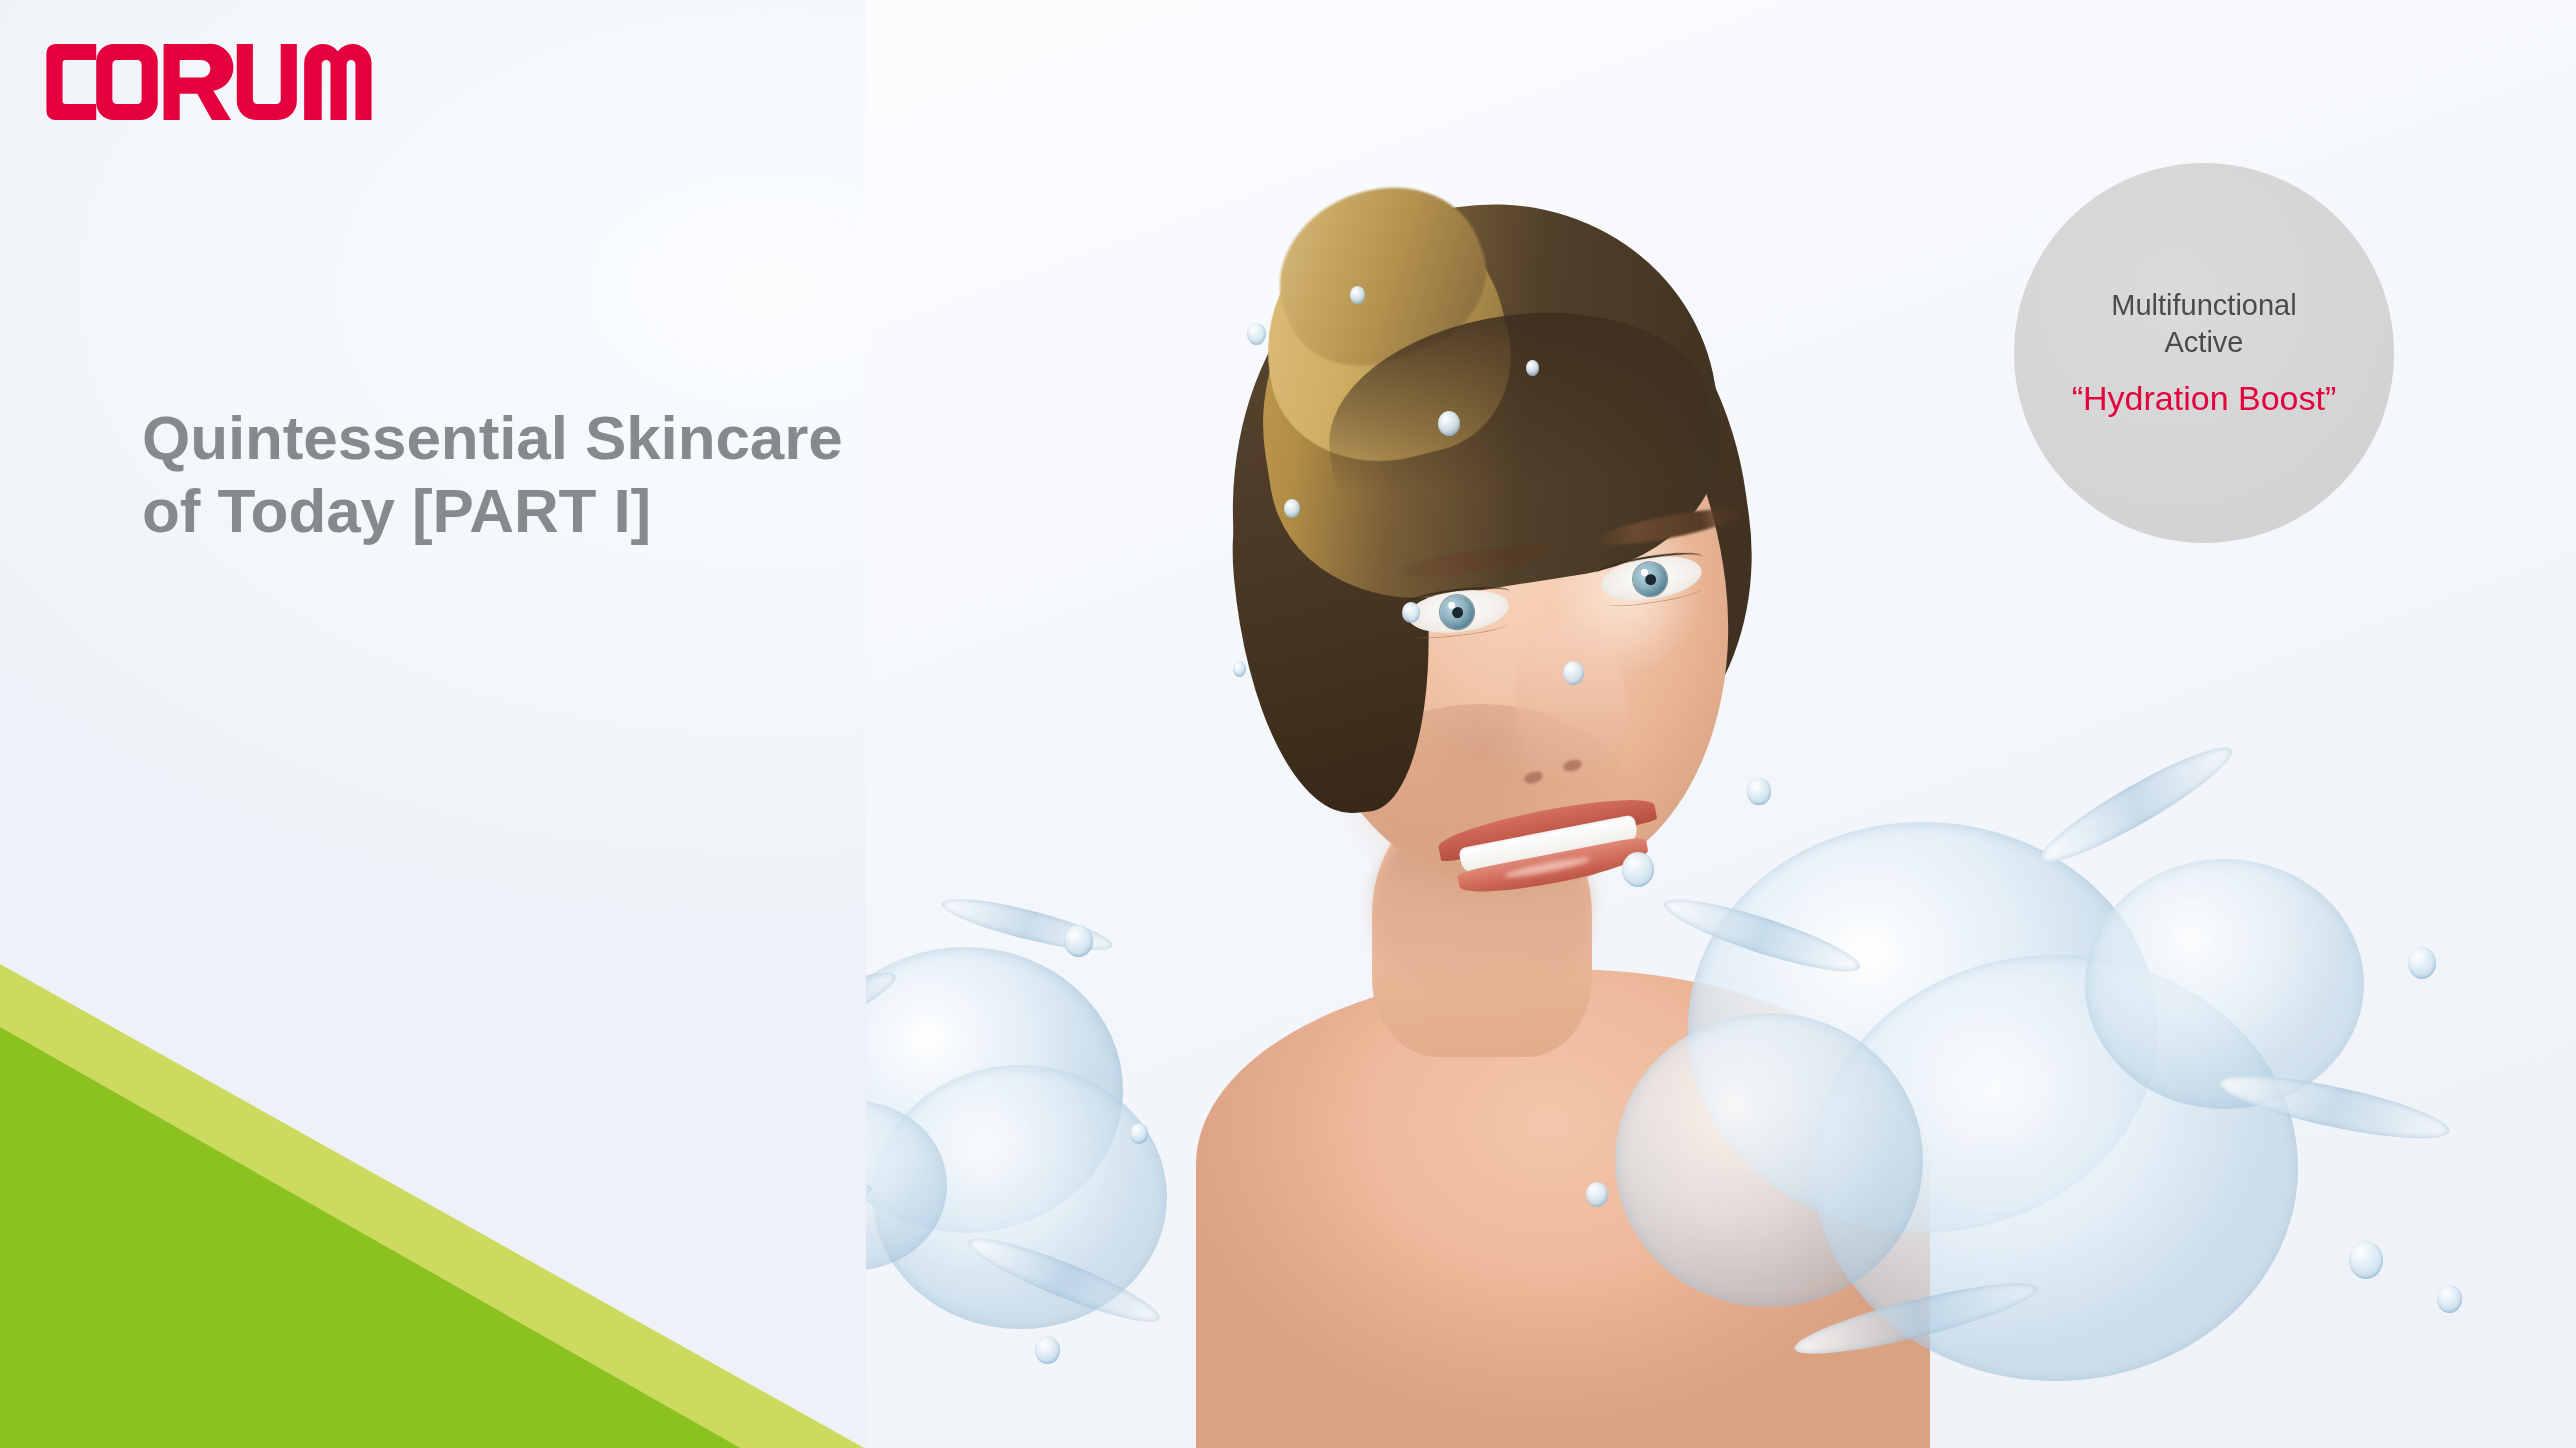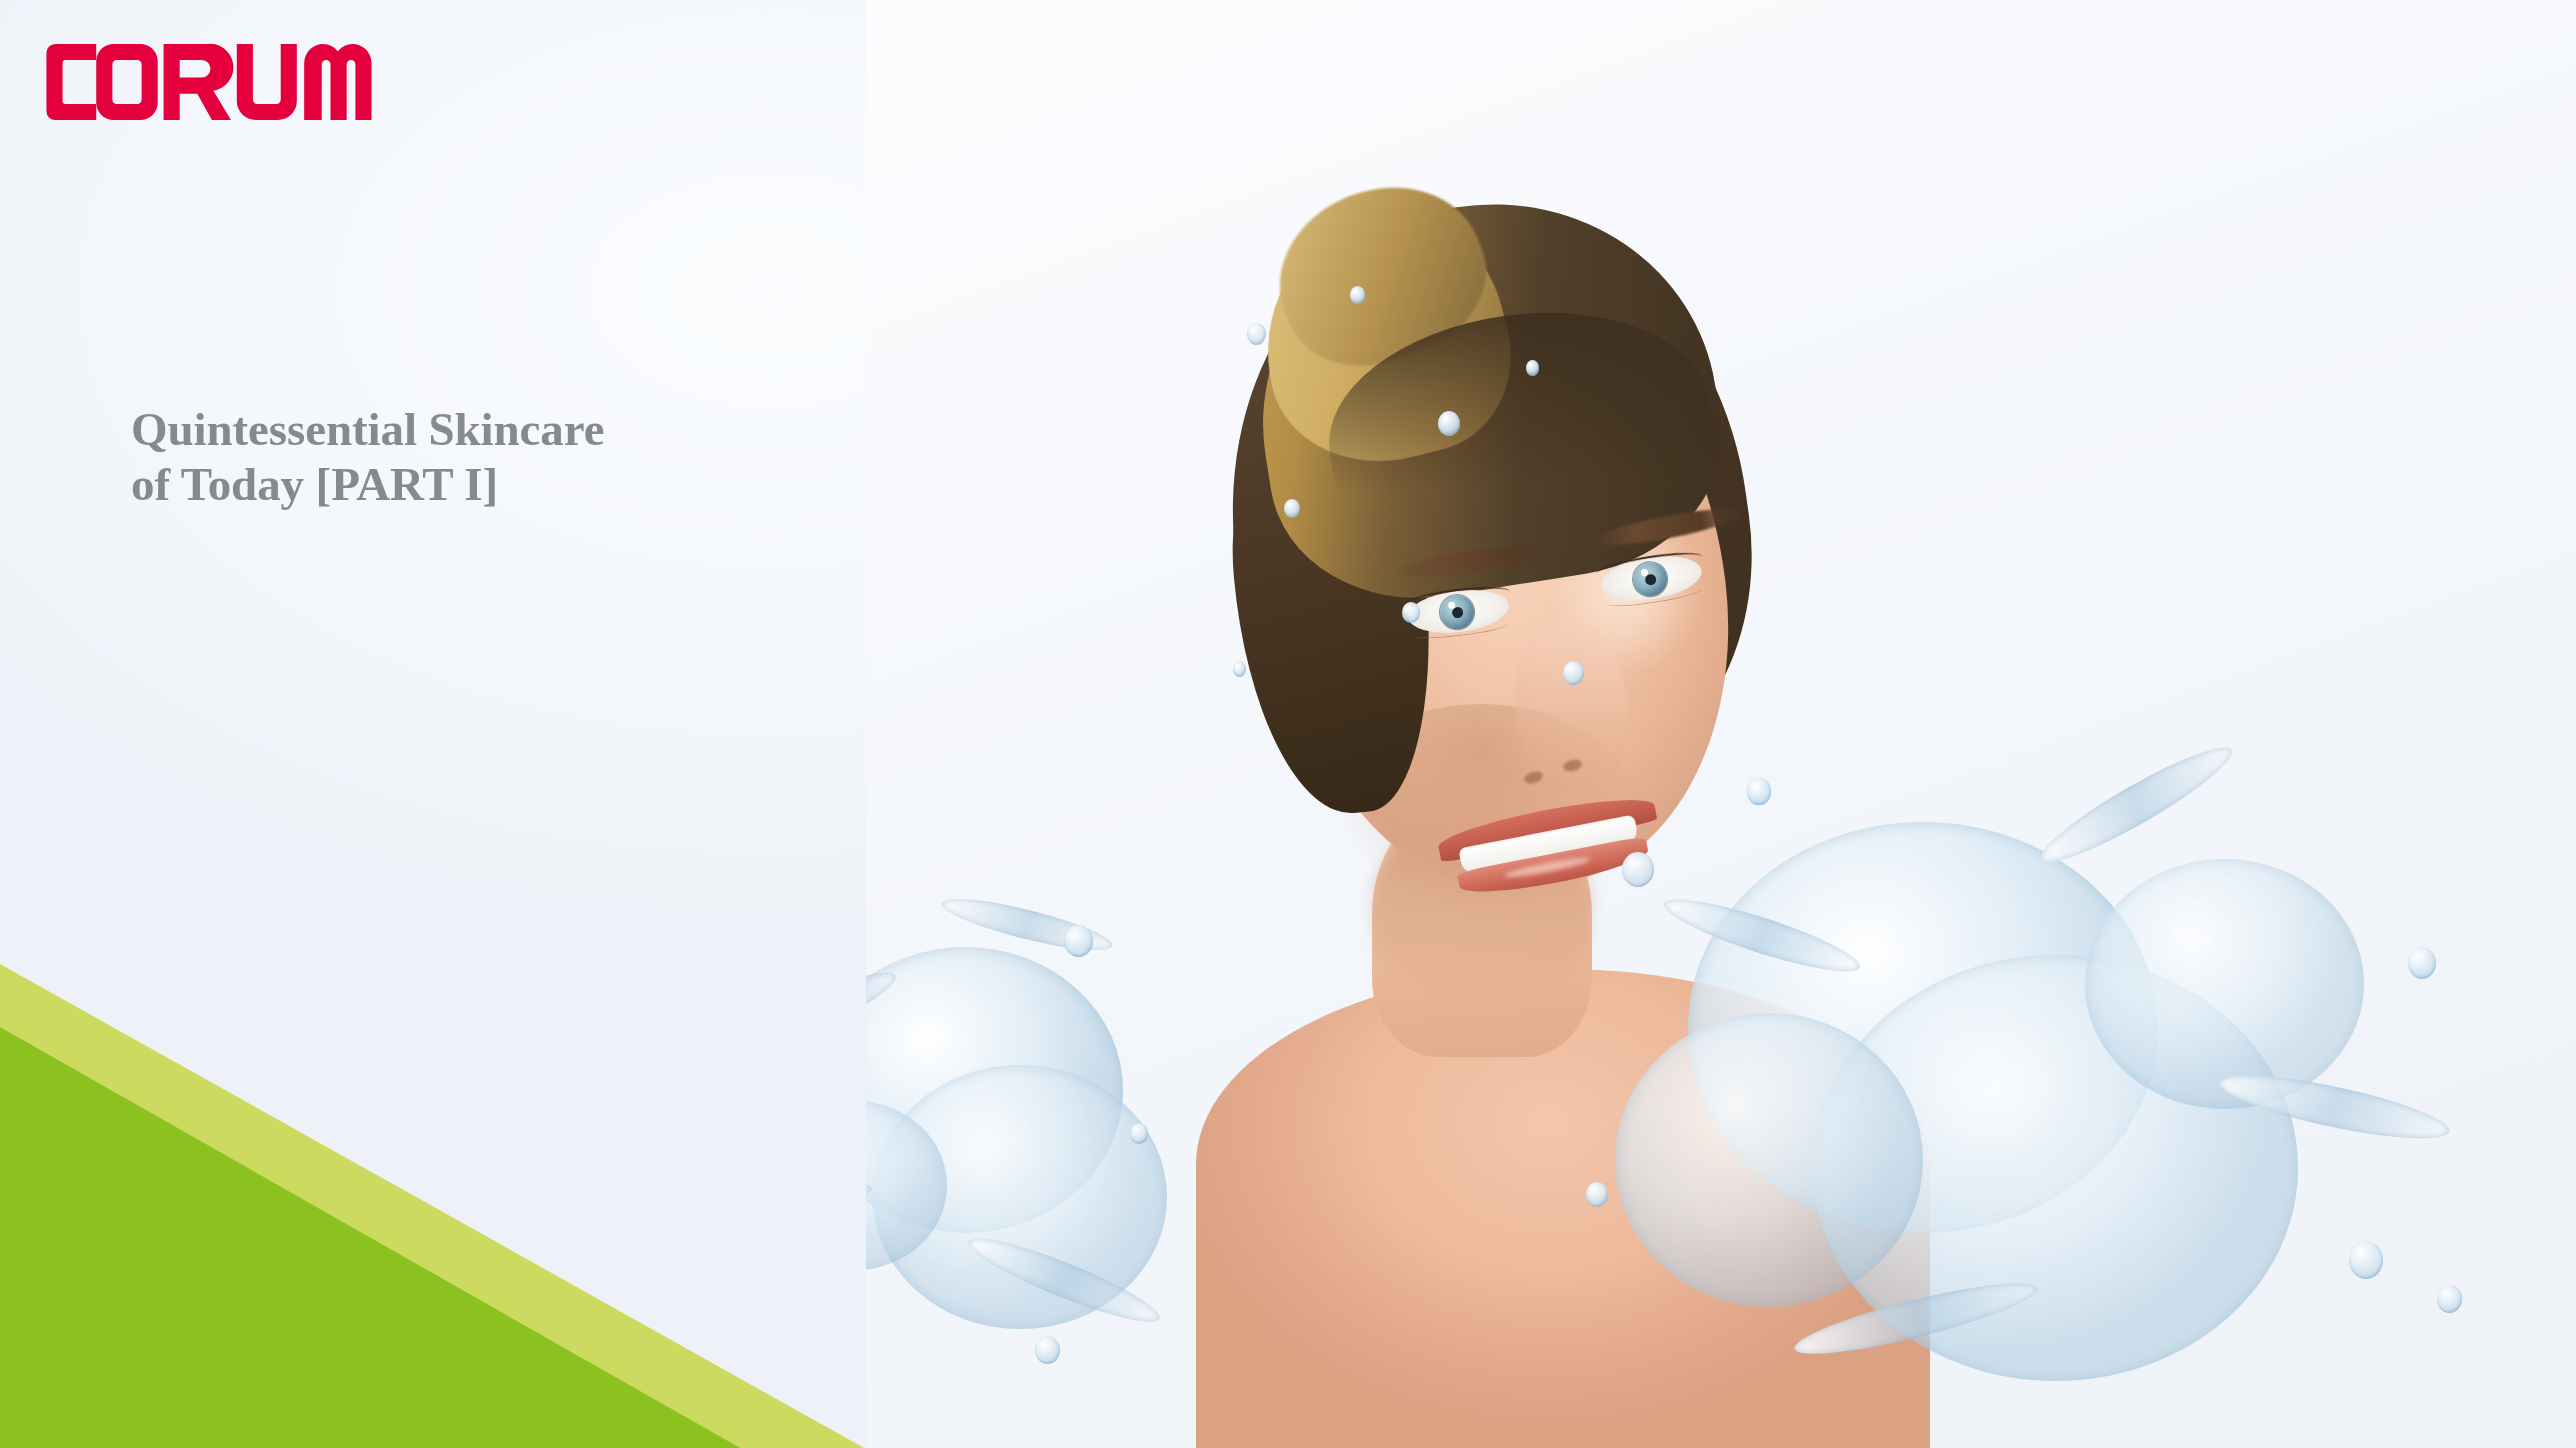--- a/index.html
+++ b/index.html
@@ -220,25 +220,24 @@
   
   .splash-top{left:352px;top:279px;width:411px;height:455px;}
 
   
   .logo{
     position:absolute;left:46px;top:41px;width:345px;height:82px;
   }
   .logo svg{display:block;width:100%;height:100%;}
 
   .kicker{
-    position:absolute;left:131px;top:402px;width:771px;
-    font-size:47px;line-height:1.17;font-weight:600;
+    position:absolute;left:142px;top:402px;width:771px;
+    font-size:62px;line-height:1.17;font-weight:600;
     color:#878a8d;letter-spacing:-0.1px;
     white-space:pre-line;
-    font-family:Liberation Serif, serif;
   }
   .headline{
     position:absolute;left:131px;top:554px;width:1101px;
     font-size:70px;line-height:1.12;font-weight:700;
     color:#0b0b0c;letter-spacing:-1px;
     white-space:pre-line;
   }
   .product{
     position:absolute;left:144px;top:790px;
     font-size:82px;line-height:1;font-weight:700;
@@ -395,15 +394,20 @@
 
         <path d="M352 108 V30 A26 26 0 0 1 378 4 A26 26 0 0 1 398 14 A26 26 0 0 1 418 4 A26 26 0 0 1 444 30 V108 H422 V32 A6 6 0 0 0 416 26 A6 6 0 0 0 410 32 V108 H388 V32 A6 6 0 0 0 382 26 A6 6 0 0 0 376 32 V108 Z"></path>
       </g>
     </svg>
   </div>
 
   <div class="kicker">Quintessential Skincare
 of Today [PART I]</div>
 
 
+  <div class="badge">
+    <div class="badge-top">Multifunctional
+Active</div>
+    <div class="badge-main">“Hydration Boost”</div>
+  </div>
 
 </div>
 
 
 </body></html>

